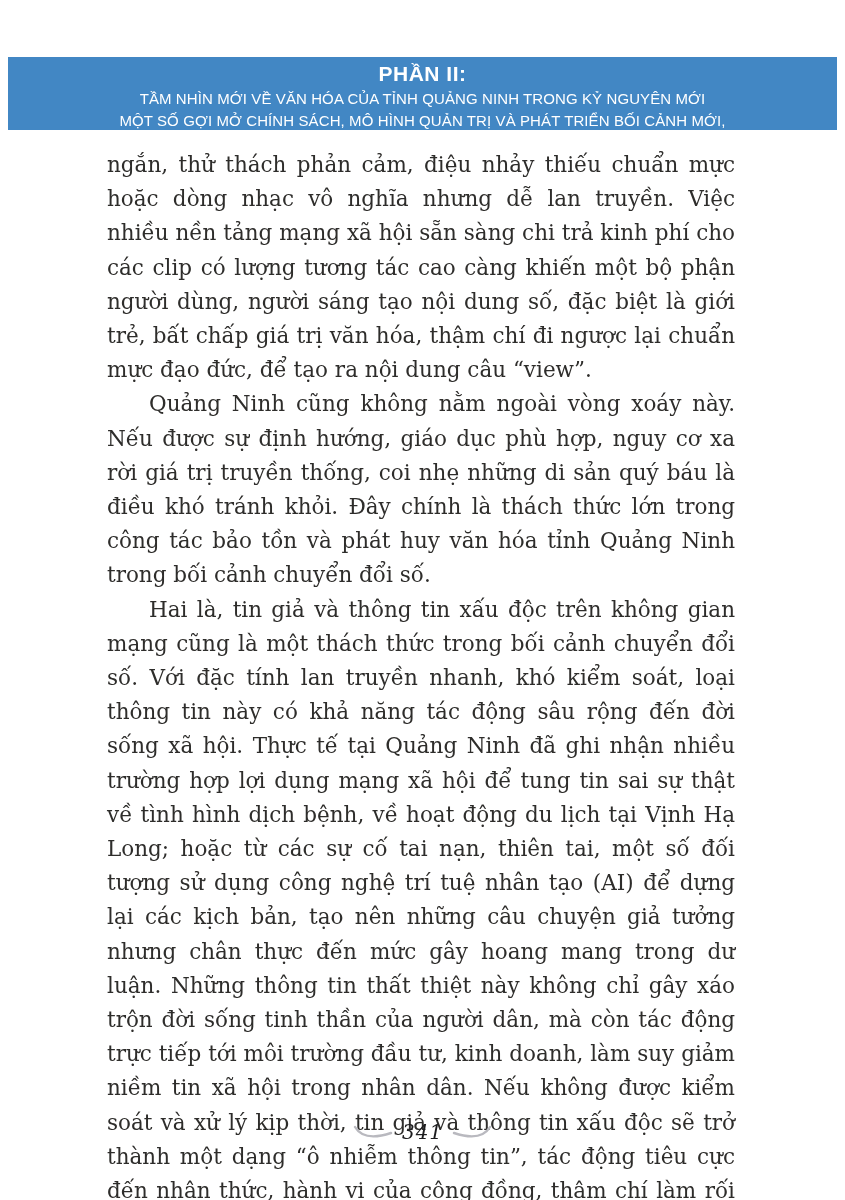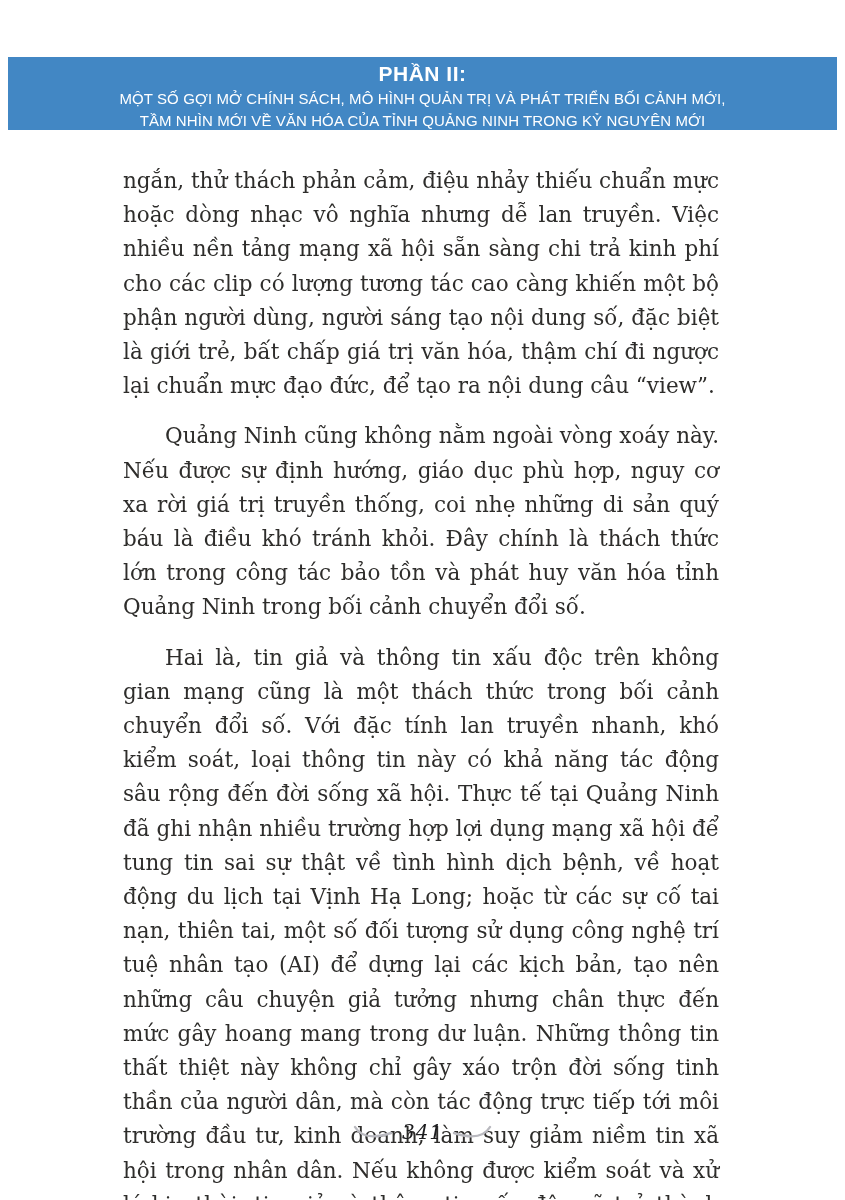--- a/index.html
+++ b/index.html
@@ -36,21 +36,21 @@
     position:absolute;
     left:107px; top:148px;
     width:628px;
     font-family:"DejaVu Serif", serif;
     font-size:21.5px;
     line-height:34.2px;
     color:#2e2d2b;
     text-align:justify;
     text-justify:inter-word;
   }
-  .content p { margin:16px; padding:0; }
+  .content p { margin:0; padding:0; }
   .content p.indent { text-indent:42px; }
   .content .lead-italic { }
   .pageno-wrap {
     position:absolute;
     left:0; right:0; top:1120px;
     display:flex;
     justify-content:center;
     align-items:center;
     gap:1px;
   }
@@ -65,22 +65,22 @@
   }
   .swash { display:block; }
 </style>
 </head>
 <body>
 
 <div class="page">
 
   <div class="banner" style="background: rgb(66, 135, 196); color: rgb(255, 255, 255);">
     <div class="part">PHẦN II:</div>
+    <div class="sub">TẦM NHÌN MỚI VỀ VĂN HÓA CỦA TỈNH QUẢNG NINH TRONG KỶ NGUYÊN MỚI</div>
     <div class="sub">MỘT SỐ GỢI MỞ CHÍNH SÁCH, MÔ HÌNH QUẢN TRỊ VÀ PHÁT TRIỂN BỐI CẢNH MỚI,</div>
-    <div class="sub">TẦM NHÌN MỚI VỀ VĂN HÓA CỦA TỈNH QUẢNG NINH TRONG KỶ NGUYÊN MỚI</div>
   </div>
 
   <div class="content">
     <p><span>ngắn, thử thách phản cảm, điệu nhảy thiếu chuẩn mực hoặc dòng nhạc vô nghĩa nhưng dễ lan truyền. Việc nhiều nền tảng mạng xã hội sẵn sàng chi trả kinh phí cho các clip có lượng tương tác cao càng khiến một bộ phận người dùng, người sáng tạo nội dung số, đặc biệt là giới trẻ, bất chấp giá trị văn hóa, thậm chí đi ngược lại chuẩn mực đạo đức, để tạo ra nội dung câu “view”.</span></p>
     <p class="indent"><span>Quảng Ninh cũng không nằm ngoài vòng xoáy này. Nếu được sự định hướng, giáo dục phù hợp, nguy cơ xa rời giá trị truyền thống, coi nhẹ những di sản quý báu là điều khó tránh khỏi. Đây chính là thách thức lớn trong công tác bảo tồn và phát huy văn hóa tỉnh Quảng Ninh trong bối cảnh chuyển đổi số.</span></p>
     <p class="indent"><span class="lead-italic">Hai là,</span><span> tin giả và thông tin xấu độc trên không gian mạng cũng là một thách thức trong bối cảnh chuyển đổi số. Với đặc tính lan truyền nhanh, khó kiểm soát, loại thông tin này có khả năng tác động sâu rộng đến đời sống xã hội. Thực tế tại Quảng Ninh đã ghi nhận nhiều trường hợp lợi dụng mạng xã hội để tung tin sai sự thật về tình hình dịch bệnh, về hoạt động du lịch tại Vịnh Hạ Long; hoặc từ các sự cố tai nạn, thiên tai, một số đối tượng sử dụng công nghệ trí tuệ nhân tạo (AI) để dựng lại các kịch bản, tạo nên những câu chuyện giả tưởng nhưng chân thực đến mức gây hoang mang trong dư luận. Những thông tin thất thiệt này không chỉ gây xáo trộn đời sống tinh thần của người dân, mà còn tác động trực tiếp tới môi trường đầu tư, kinh doanh, làm suy giảm niềm tin xã hội trong nhân dân. Nếu không được kiểm soát và xử lý kịp thời, tin giả và thông tin xấu độc sẽ trở thành một dạng “ô nhiễm thông tin”, tác động tiêu cực đến nhận thức, hành vi của cộng đồng, thậm chí làm rối loạn các chuẩn mực đạo đức xã hội.</span></p>
 
   </div>
 
   <div class="pageno-wrap">

